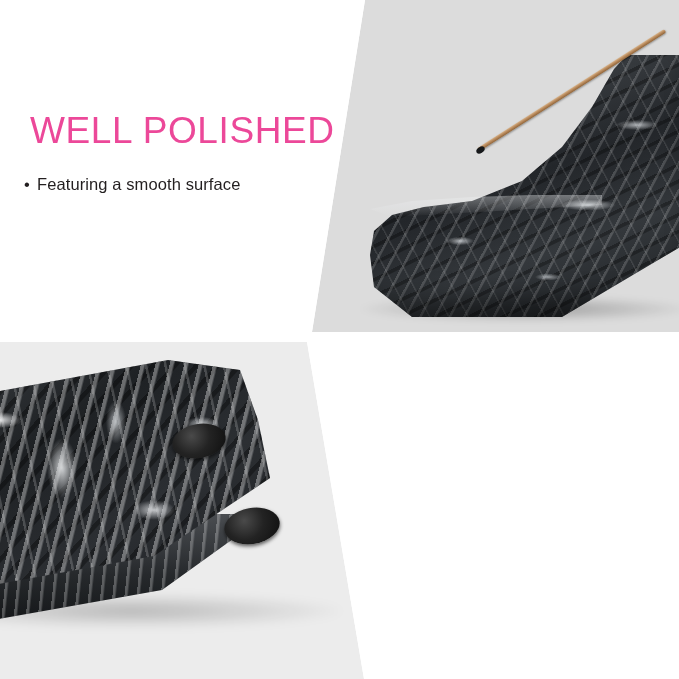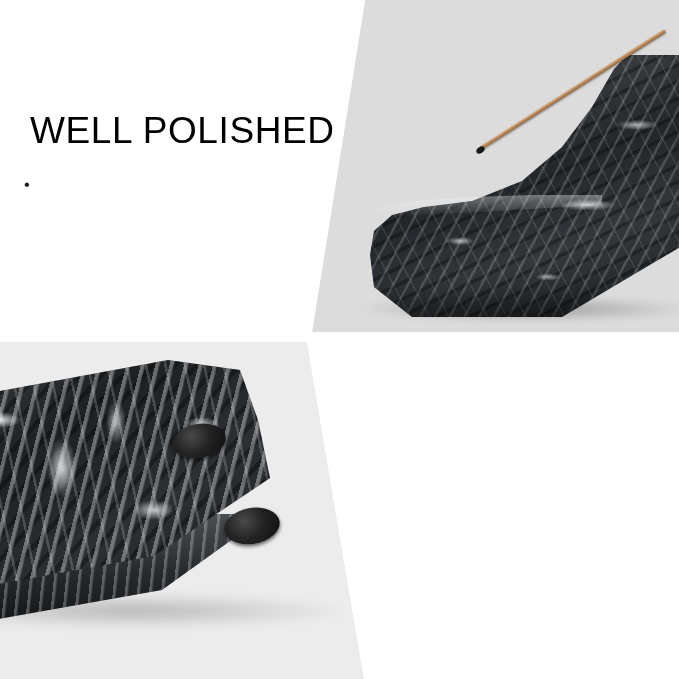--- a/index.html
+++ b/index.html
@@ -69,21 +69,21 @@
     -webkit-clip-path: polygon(307px 0, 679px 0, 679px 337px, 364px 337px);
     clip-path: polygon(307px 0, 679px 0, 679px 337px, 364px 337px);
   }
 
   
   .headline {
     position: absolute;
     font-size: 37px;
     font-weight: 300;
     letter-spacing: 0.6px;
-    color: #000000;
+    color: #ec4899;
     white-space: nowrap;
     line-height: 1;
   }
   .bullet-list {
     position: absolute;
     margin: 0;
     padding: 0;
     list-style: none;
   }
   .bullet-item {
@@ -280,20 +280,21 @@
       <div class="incense-stick"></div>
       <div class="stick-tip"></div>
     </div>
   </div>
 
   <div class="panel panel-top-text">
     <div class="headline tl-headline">WELL POLISHED</div>
     <ul class="bullet-list tl-bullets">
       <li class="bullet-item">
         <span class="dot">•</span>
+        <span>Featuring a smooth surface</span>
       </li>
     </ul>
   </div>
 
   <div class="panel panel-bottom-photo">
     <div class="tray-wrap">
       <div class="tray-shadow"></div>
       <div class="tray-edge"></div>
       <div class="tray-slab"></div>
     </div>

